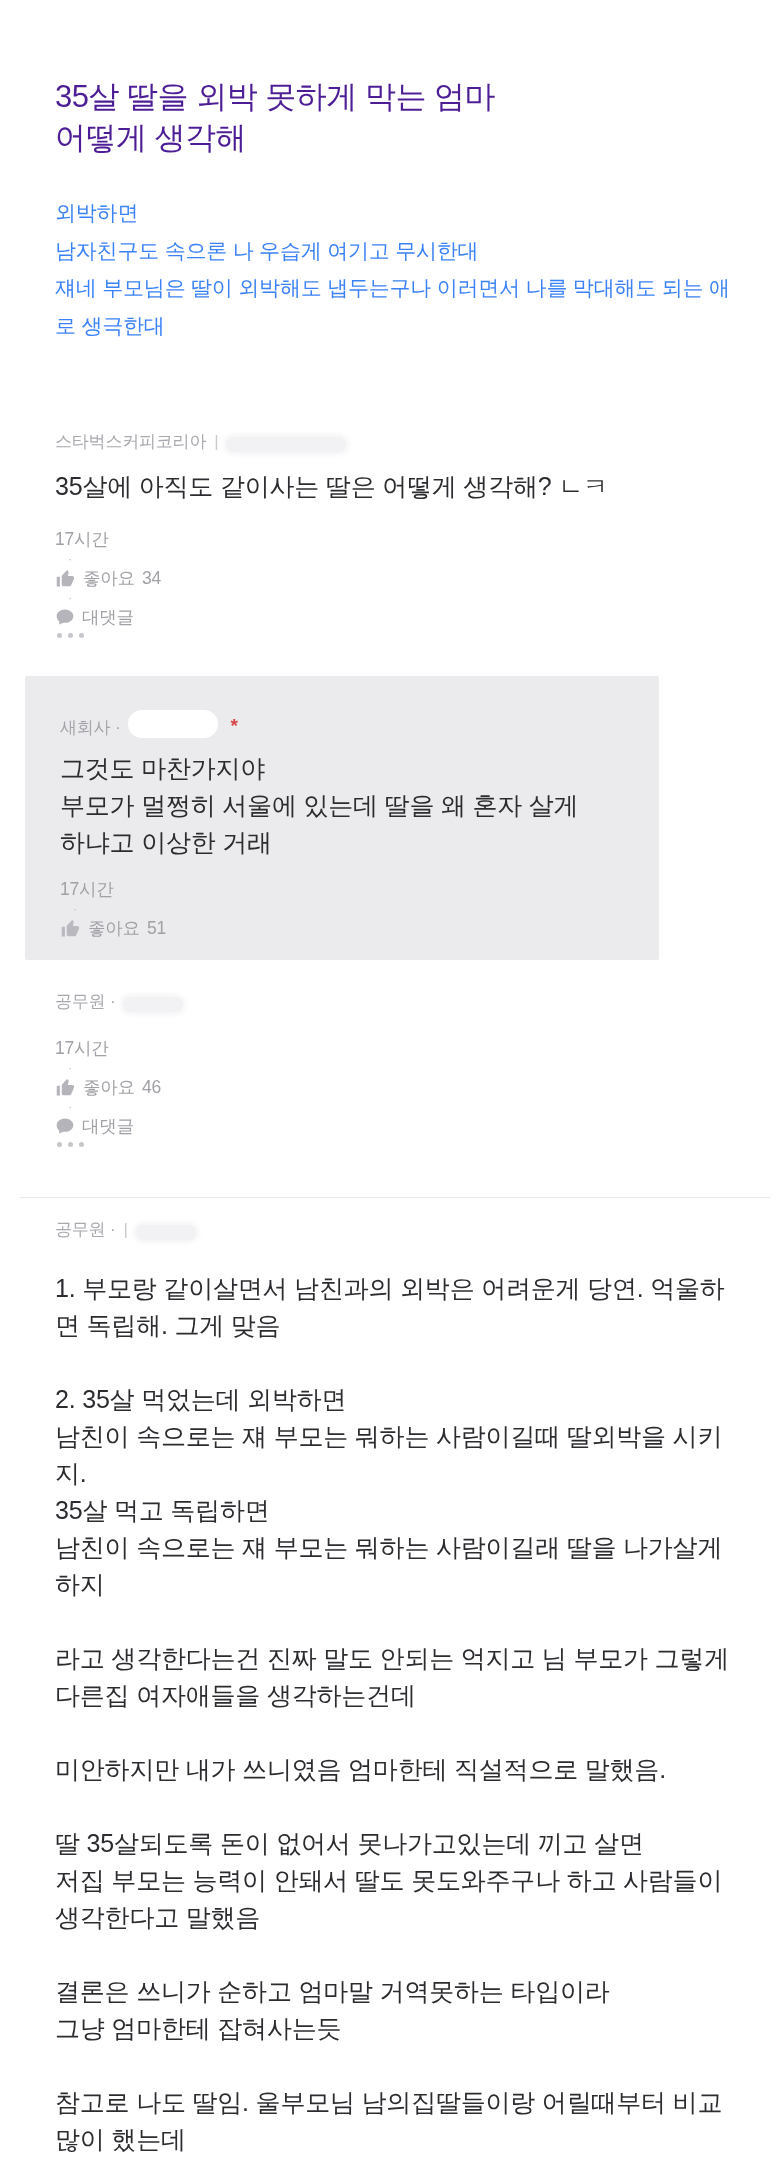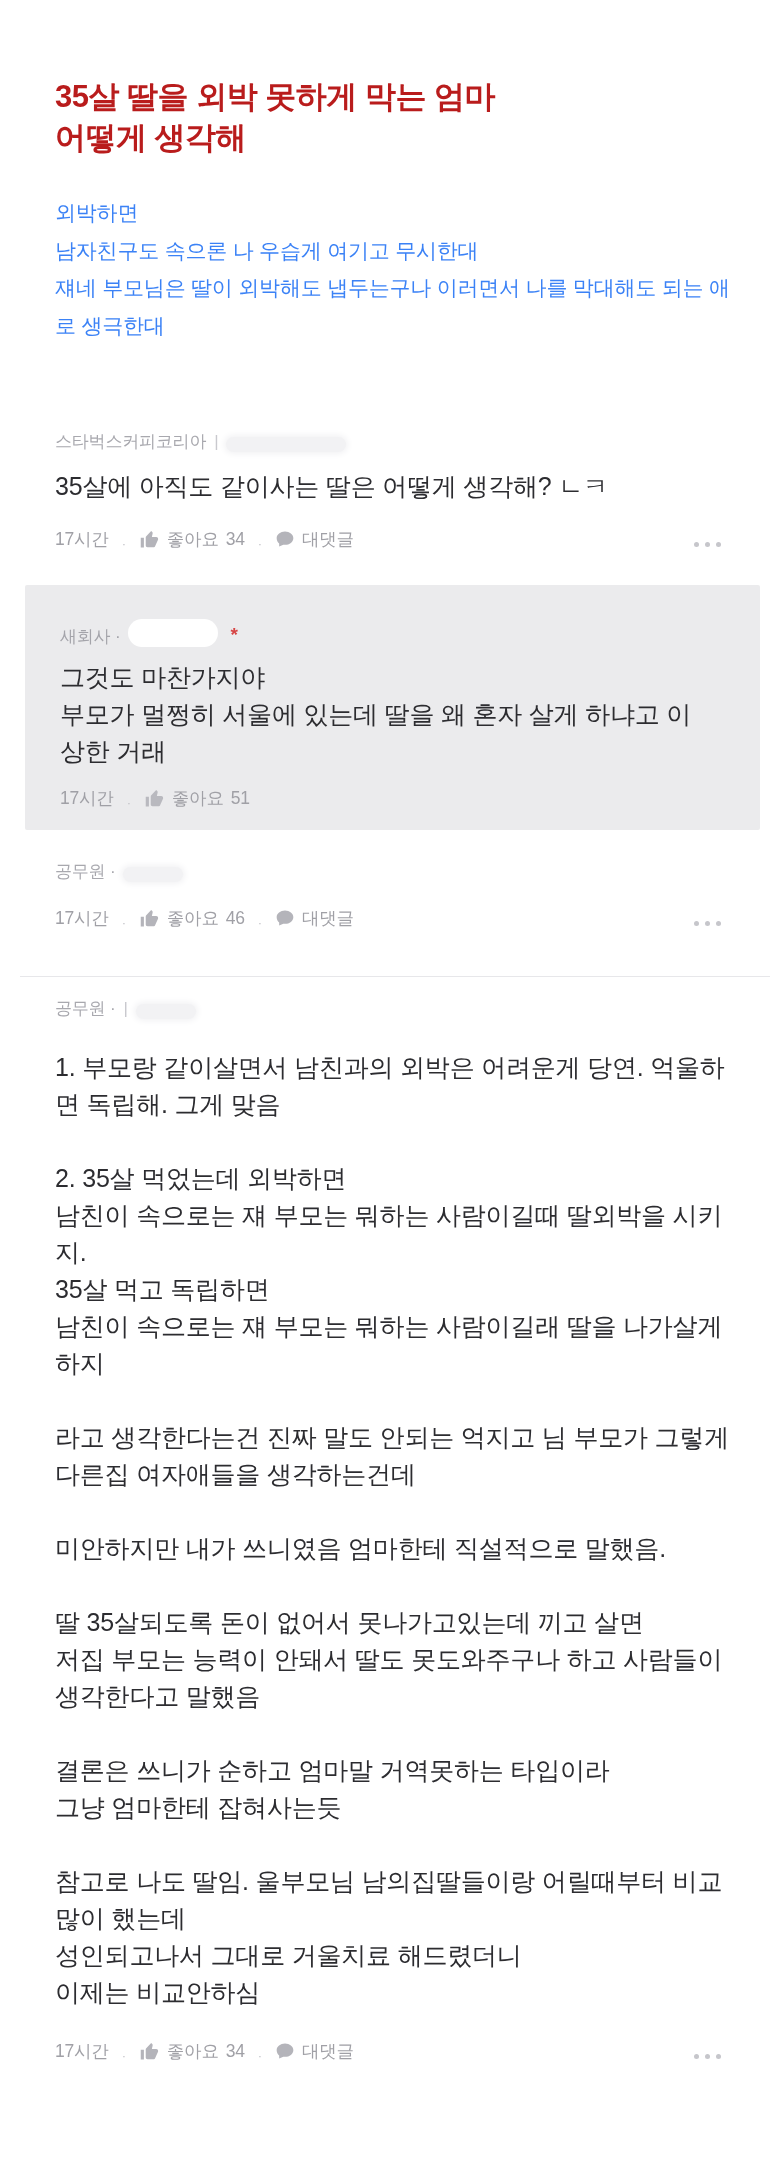--- a/index.html
+++ b/index.html
@@ -4,48 +4,48 @@
 <style>
   html,body{margin:0;padding:0;background:#fff;}
   .page{
     width:780px;height:2159px;box-sizing:border-box;
     background:#fff;position:relative;overflow:hidden;
     font-family:"Liberation Sans","DejaVu Sans",sans-serif;
     padding:0 35px 0 55px;
   }
   .pre{white-space:pre-line;word-break:break-all;}
   h1.post-title{
-    margin:76px 0 12px 0;font-size:31px;line-height:41px;font-weight:bold;
-    color:#b91c1c;letter-spacing:-0.5px;white-space:pre-line;
+    margin:76px 0 12px 0;font-size:31px;line-height:41px;font-weight:normal;
+    color:#4c1d95;letter-spacing:-0.5px;white-space:pre-line;
   }
   .post-body{
     margin:36px 0 0 0;font-size:21px;line-height:37.5px;color:#3b82f6;
     letter-spacing:-0.2px;max-width:692px;
   }
   .comment{margin:0;}
   .c1{margin-top:88px;}
   .c2{margin-top:32px;}
   .c3{margin-top:22px;}
   .author-row{display:flex;align-items:flex-end;gap:8px;font-size:17px;line-height:20px;color:#a8a8ae;letter-spacing:-0.2px;}
   .author-bar{color:#c9c9ce;font-weight:300;}
   .blur-strip{height:15px;border-radius:8px;background:#f2f2f4;box-shadow:0 0 6px 2px #f2f2f4;}
   .blur-wide{width:120px;}
   .blur-small{width:60px;}
   .c-body{margin:16px 0 0 0;font-size:25px;line-height:37px;color:#2c2c30;letter-spacing:-0.2px;max-width:692px;}
   .c3 .c-body{margin-top:30px;}
-  .meta{display:flex;align-items:flex-end;margin-top:24px;font-size:17.5px;color:#a0a0a6;letter-spacing:-0.2px;}
+  .meta{display:flex;align-items:flex-start;margin-top:24px;font-size:17.5px;color:#a0a0a6;letter-spacing:-0.2px;flex-direction:column;}
   .c1 .meta{margin-top:22px;}
   .meta .sep{margin:0 13px;font-size:13px;color:#c2c2c7;}
   .icon-group{display:inline-flex;align-items:center;gap:7px;}
   .icon-group svg{display:block;}
   .spacer{flex:1;}
   .menu-dots{display:inline-flex;gap:6px;align-items:center;padding:4px 2px;margin-right:22px;}
   .menu-dots i{width:5px;height:5px;border-radius:50%;background:#c6c6cb;display:block;}
   .reply-box{
-    margin:34px 0 0 -30px;width:735px;box-sizing:border-box;
+    margin:34px 0 0 -30px;width:634px;box-sizing:border-box;
     background:#ebebed;border-radius:2px;
     padding:34px 50px 20px 35px;
   }
   .reply-box .author-row{color:#a4a4aa;}
   .reply-box .c-body{margin-top:12px;max-width:650px;}
   .reply-box .meta{margin-top:16px;}
   .redacted-pill{width:90px;height:28px;border-radius:14px;background:#fff;}
   .asterisk{color:#d64545;font-size:19px;font-weight:bold;margin-left:4px;position:relative;top:-2px;}
   .divider{height:1px;background:#e7e7ea;margin:46px -25px 0 -35px;}
   .c3-meta{margin-top:28px;}

